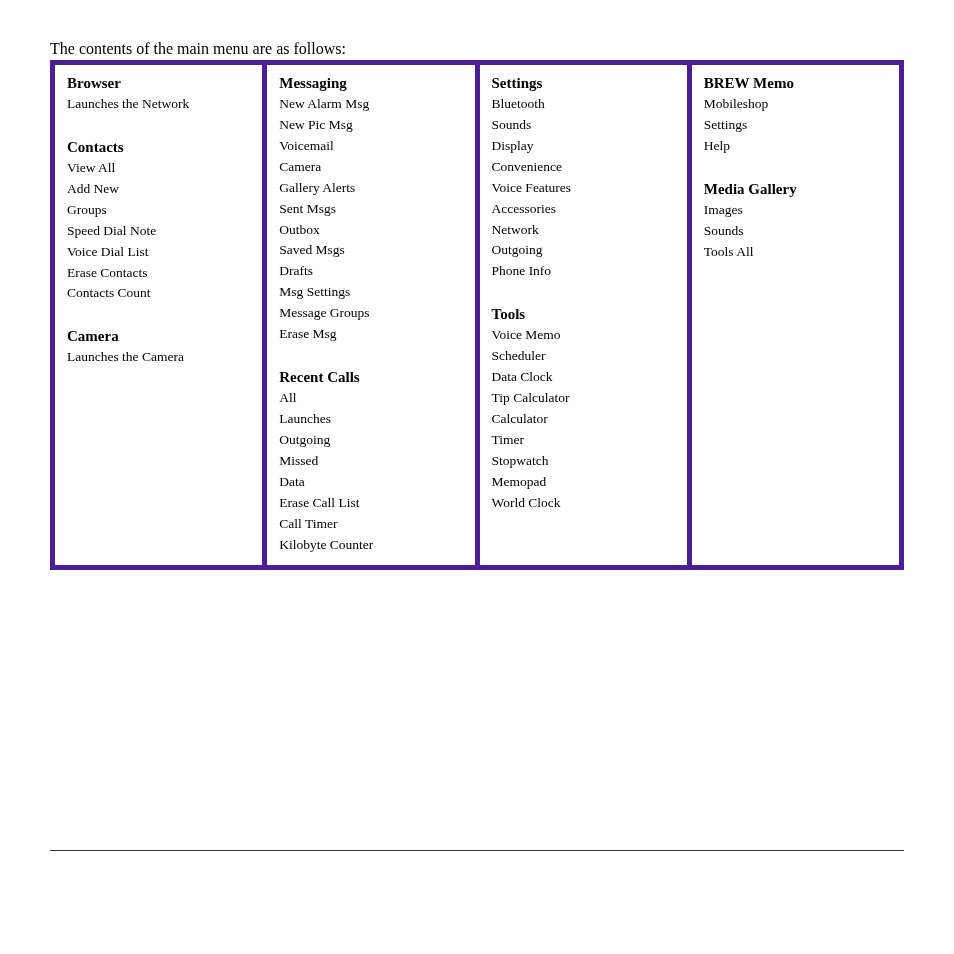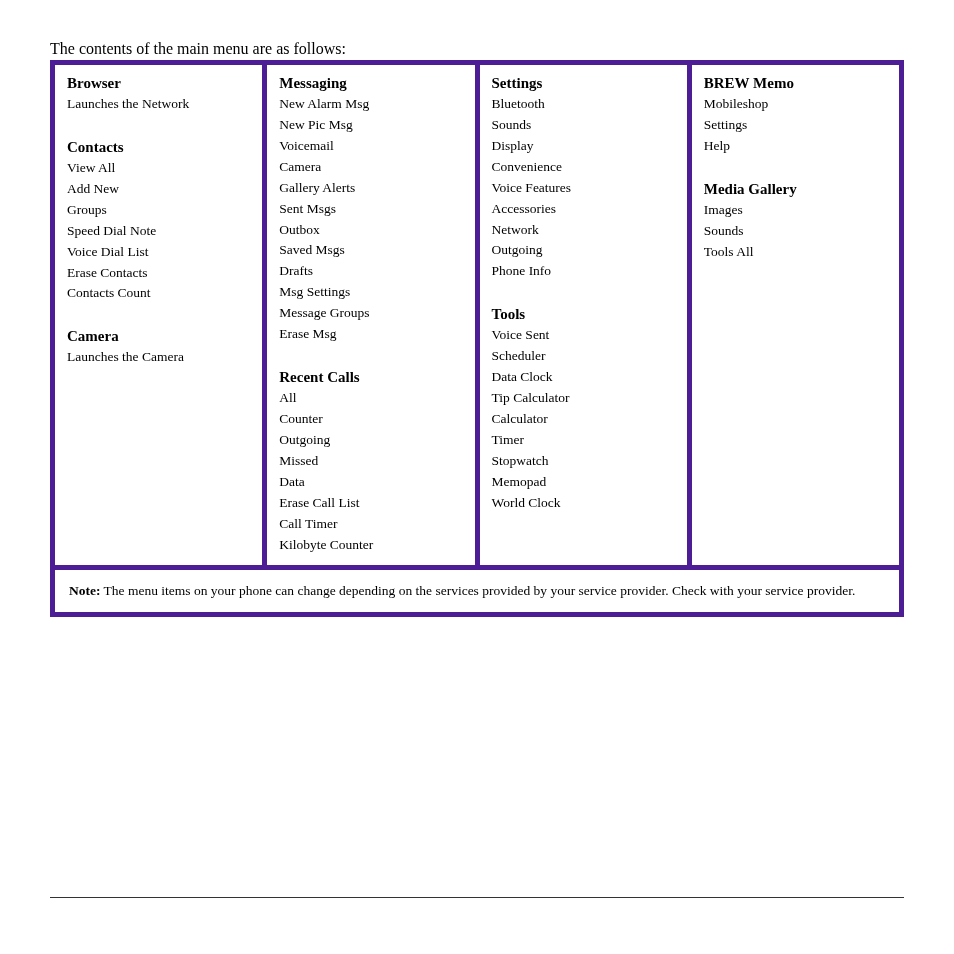--- a/index.html
+++ b/index.html
@@ -86,64 +86,57 @@
           <div class="item">Gallery Alerts</div>
           <div class="item">Sent Msgs</div>
           <div class="item">Outbox</div>
           <div class="item">Saved Msgs</div>
           <div class="item">Drafts</div>
           <div class="item">Msg Settings</div>
           <div class="item">Message Groups</div>
           <div class="item">Erase Msg</div>
           <div class="section-heading">Recent Calls</div>
           <div class="item">All</div>
-          <div class="item">Counter</div>
+          <div class="item">Launches</div>
           <div class="item">Outgoing</div>
           <div class="item">Missed</div>
           <div class="item">Data</div>
           <div class="item">Erase Call List</div>
           <div class="item">Call Timer</div>
           <div class="item">Kilobyte Counter</div>
         </td>
         <td>
           <div class="section-heading">Settings</div>
           <div class="item">Bluetooth</div>
           <div class="item">Sounds</div>
           <div class="item">Display</div>
           <div class="item">Convenience</div>
           <div class="item">Voice Features</div>
           <div class="item">Accessories</div>
           <div class="item">Network</div>
           <div class="item">Outgoing</div>
           <div class="item">Phone Info</div>
           <div class="section-heading">Tools</div>
-          <div class="item">Voice Sent</div>
+          <div class="item">Voice Memo</div>
           <div class="item">Scheduler</div>
           <div class="item">Data Clock</div>
           <div class="item">Tip Calculator</div>
           <div class="item">Calculator</div>
           <div class="item">Timer</div>
           <div class="item">Stopwatch</div>
           <div class="item">Memopad</div>
           <div class="item">World Clock</div>
         </td>
         <td>
           <div class="section-heading">BREW Memo</div>
           <div class="item">Mobileshop</div>
           <div class="item">Settings</div>
           <div class="item">Help</div>
           <div class="section-heading">Media Gallery</div>
           <div class="item">Images</div>
           <div class="item">Sounds</div>
           <div class="item">Tools All</div>
         </td>
       </tr>
-    <tr class="note-row">
-      <td colspan="4">
-        <span class="note-text">
-          <span class="note-bold">Note:</span><span> The menu items on your phone can change depending on the services provided by your service provider. Check with your service provider.</span>
-        </span>
-      </td>
-    </tr>
   </tbody>
 </table>
 
 <hr class="bottom-line">
 
 </body></html>

